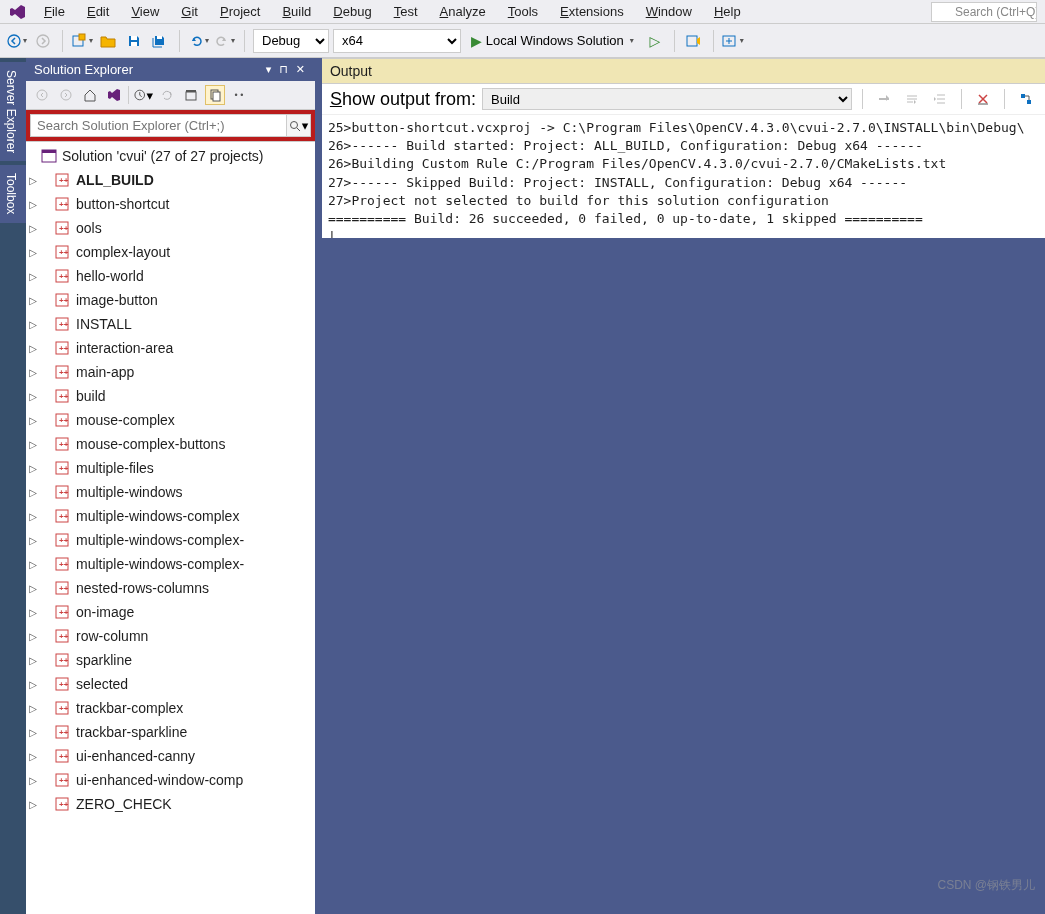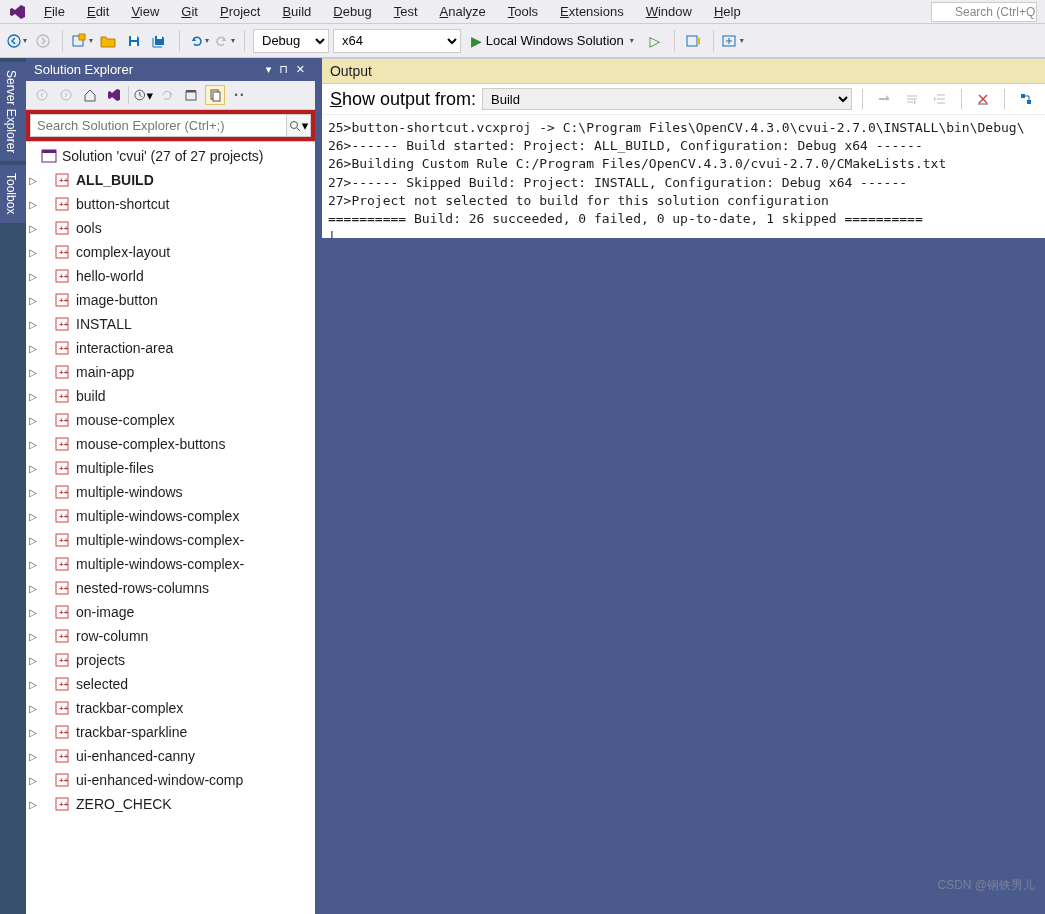--- a/index.html
+++ b/index.html
@@ -469,21 +469,21 @@
           </div>
           <div class="tree-row project">
             <span class="expander">▷</span>
             <span style="width:14px;"></span>
             <span class="icon">
               <svg width="16" height="14" viewBox="0 0 16 14">
                 <rect x="1" y="1" width="12" height="12" fill="#fff" stroke="#c44"></rect>
                 <text x="4" y="10" font-size="8" fill="#c44" font-weight="bold">++</text>
               </svg>
             </span>
-            <span class="label">projects</span>
+            <span class="label">sparkline</span>
           </div>
           <div class="tree-row project">
             <span class="expander">▷</span>
             <span style="width:14px;"></span>
             <span class="icon">
               <svg width="16" height="14" viewBox="0 0 16 14">
                 <rect x="1" y="1" width="12" height="12" fill="#fff" stroke="#c44"></rect>
                 <text x="4" y="10" font-size="8" fill="#c44" font-weight="bold">++</text>
               </svg>
             </span>

